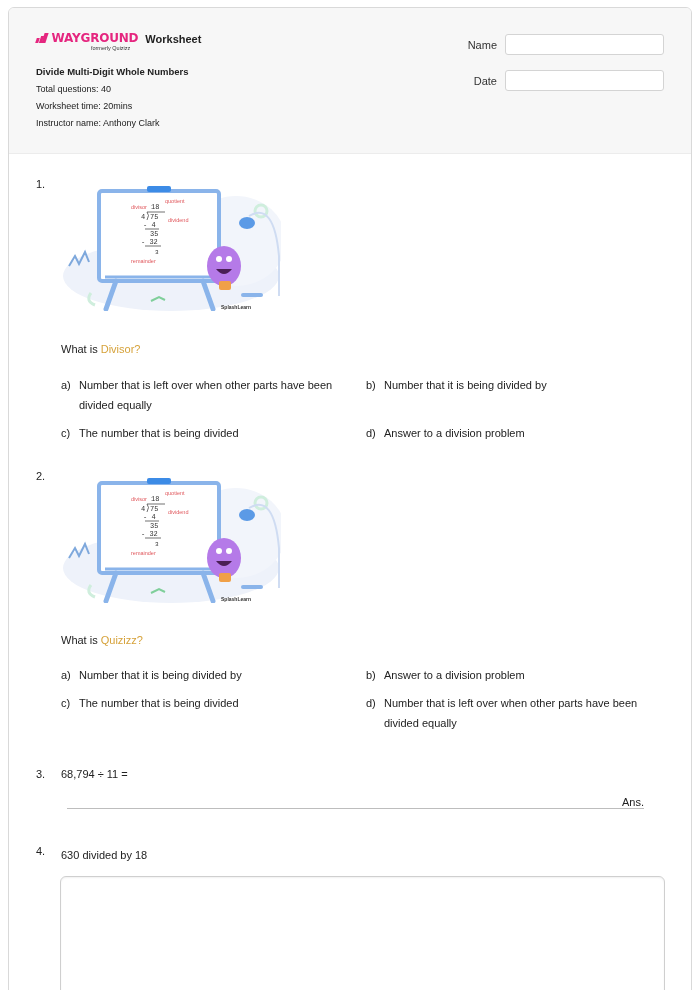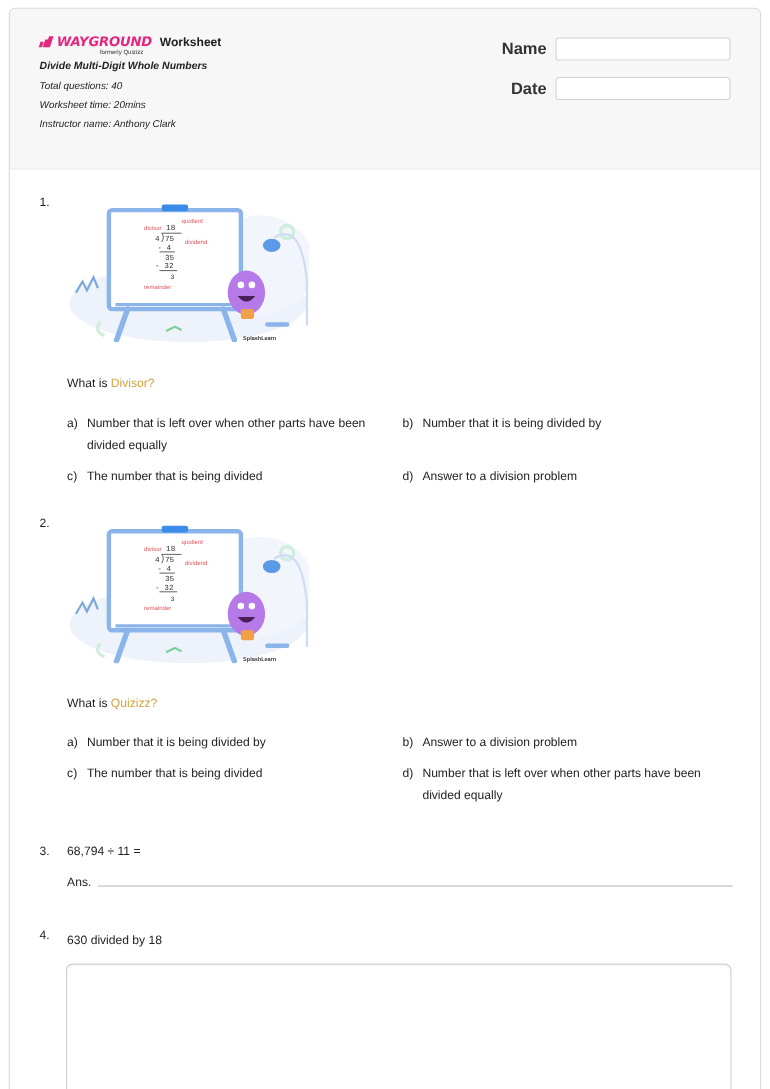--- a/index.html
+++ b/index.html
@@ -9,34 +9,34 @@
   .sheet {
     position: absolute; left: 8px; top: 7px; width: 684px; height: 1000px;
     border: 1px solid #d9d9d9; border-radius: 6px; background: #fff; overflow: hidden;
   }
   .header {
     position: relative; height: 146px; background: #f7f7f7;
     border-bottom: 1px solid #ececec;
   }
   .logo-row { position: absolute; left: 27px; top: 24px; display: flex; align-items: flex-start; }
   .logo { display: flex; flex-direction: column; align-items: flex-end; }
-  .logo-main { display: flex; align-items: center; color: #e5267f; font-weight: 900; font-style: italic;
+  .logo-main { display: flex; align-items: center; color: #e5267f; font-weight: 900; 
     font-size: 12px; letter-spacing: -0.2px; line-height: 12px; font-family: "DejaVu Sans", sans-serif; }
   .logo-mark { display: inline-flex; align-items: flex-end; margin-right: 3px; height: 10px; }
   .logo-mark span { display: inline-block; width: 2.5px; background: #e5267f; margin-right: 1.2px; transform: skewX(-18deg); }
   .logo-sub { font-size: 5.5px; color: #333; margin-top: 1px; margin-right: 8px; }
   .logo-product { font-weight: bold; font-size: 11px; color: #222; margin-left: 7px; margin-top: 1px; }
 
-  .meta { position: absolute; left: 27px; top: 47px; font-size: 9px; color: #222; font-style: italic; }
+  .meta { position: absolute; left: 27px; top: 58px; font-size: 9px; color: #222; }
   .meta .title { font-weight: bold; font-size: 9.5px; margin-bottom: 5px; }
   .meta div { line-height: 12px; margin-bottom: 5px; }
 
   .fields { position: absolute; right: 27px; top: 26px; }
   .field-row { display: flex; align-items: center; justify-content: flex-end; margin-bottom: 15px; }
-  .field-row label { font-size: 15px; color: #333; margin-right: 8px; font-weight: bold; }
+  .field-row label { font-size: 11px; color: #333; margin-right: 8px; }
   .field-row .box { width: 159px; height: 21px; background: #fff; border: 1px solid #d4d4d4; border-radius: 3px; }
 
   .q { position: absolute; left: 27px; font-size: 11px; color: #222; }
   .q-num { position: absolute; left: 0; top: 0; font-size: 11px; }
   .illus { position: absolute; left: 25px; top: 3px; width: 220px; height: 130px; }
   .q-text { position: absolute; left: 25px; font-size: 11px; color: #222; white-space: nowrap; }
   .q-text .hl { color: #d6a23a; }
   .opt { position: absolute; font-size: 11px; line-height: 20px; color: #222; display: flex; }
   .opt .letter { width: 18px; flex: none; }
   .opt .txt { width: 280px; }
@@ -202,21 +202,21 @@
     </div>
     <div class="opt" style="left:330px;top:223px;">
       <span class="letter">d)</span>
       <span class="txt">Number that is left over when other parts have been divided equally</span>
     </div>
   </div>
 
   <div class="q" style="top:760px;">
     <div class="q-num">3.</div>
     <div class="q-text" style="top:0;">68,794 ÷ 11 =</div>
-    <div class="ans-row" style="top:28px;">
+    <div class="ans-row" style="top:28px;flex-direction:column;">
       <span>Ans.</span>
       <div class="ans-line"></div>
     </div>
   </div>
 
   <div class="q" style="top:837px;">
     <div class="q-num">4.</div>
     <div class="q-text" style="top:4px;text-align:center;">630 divided by 18</div>
   </div>
   <div class="textbox"></div>

